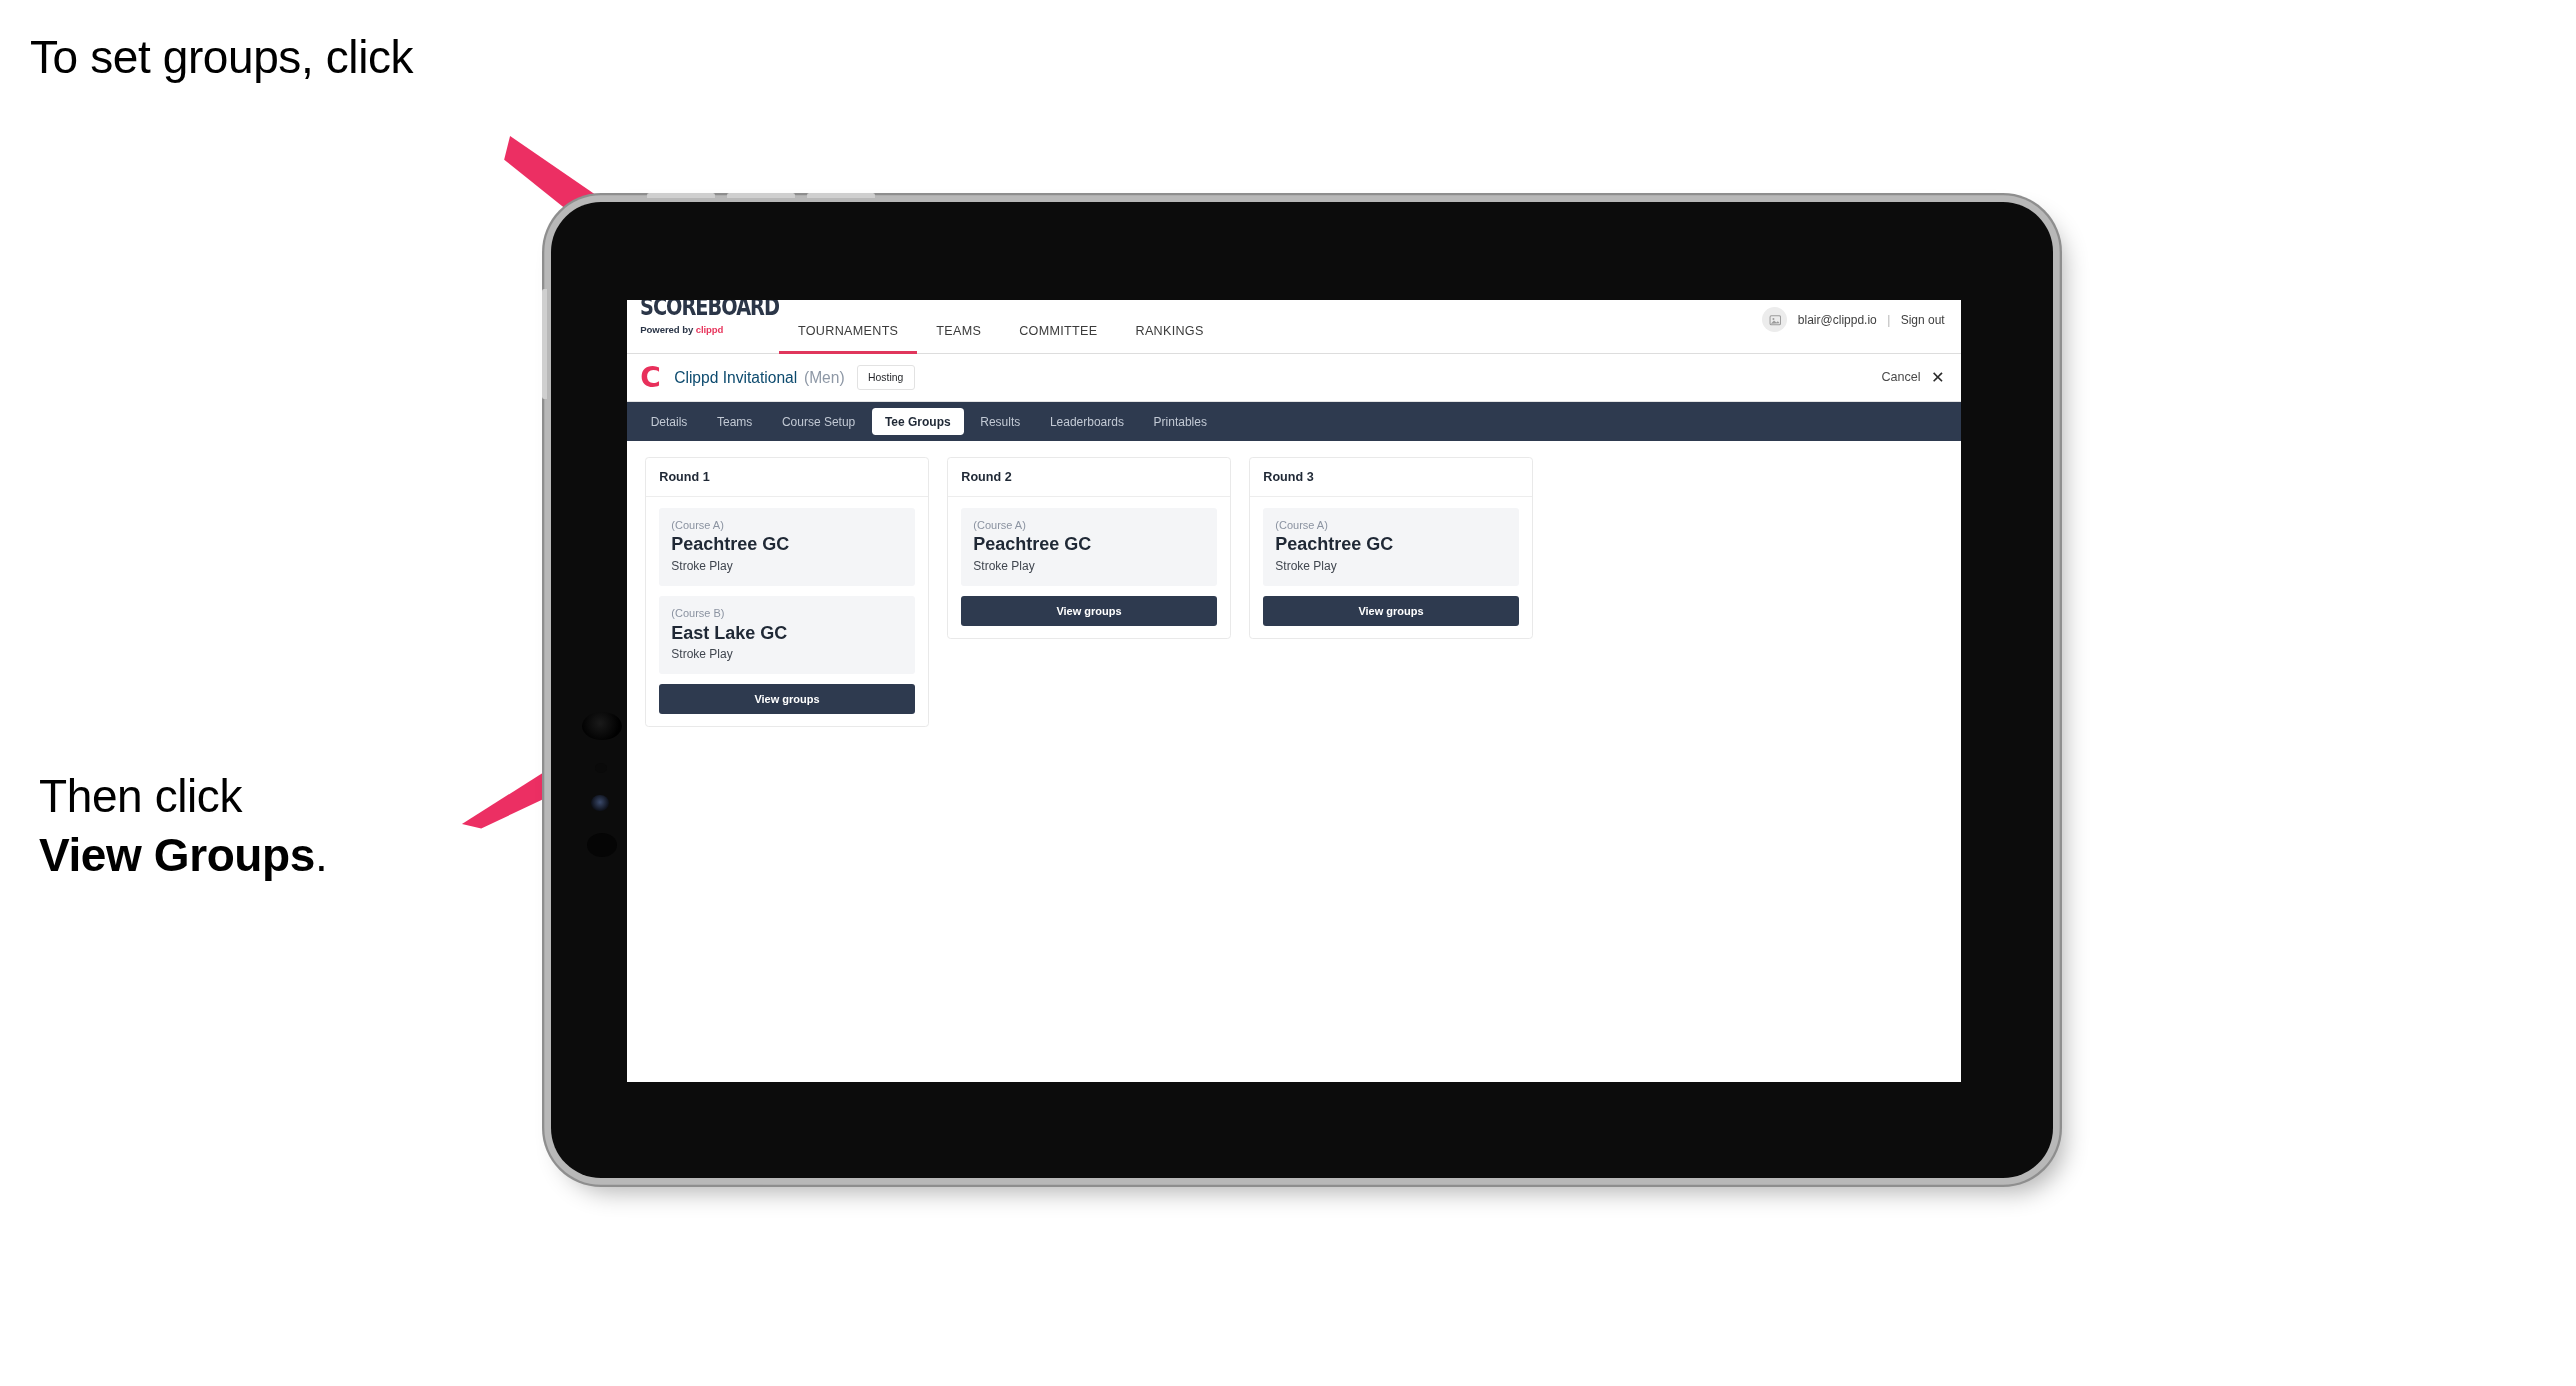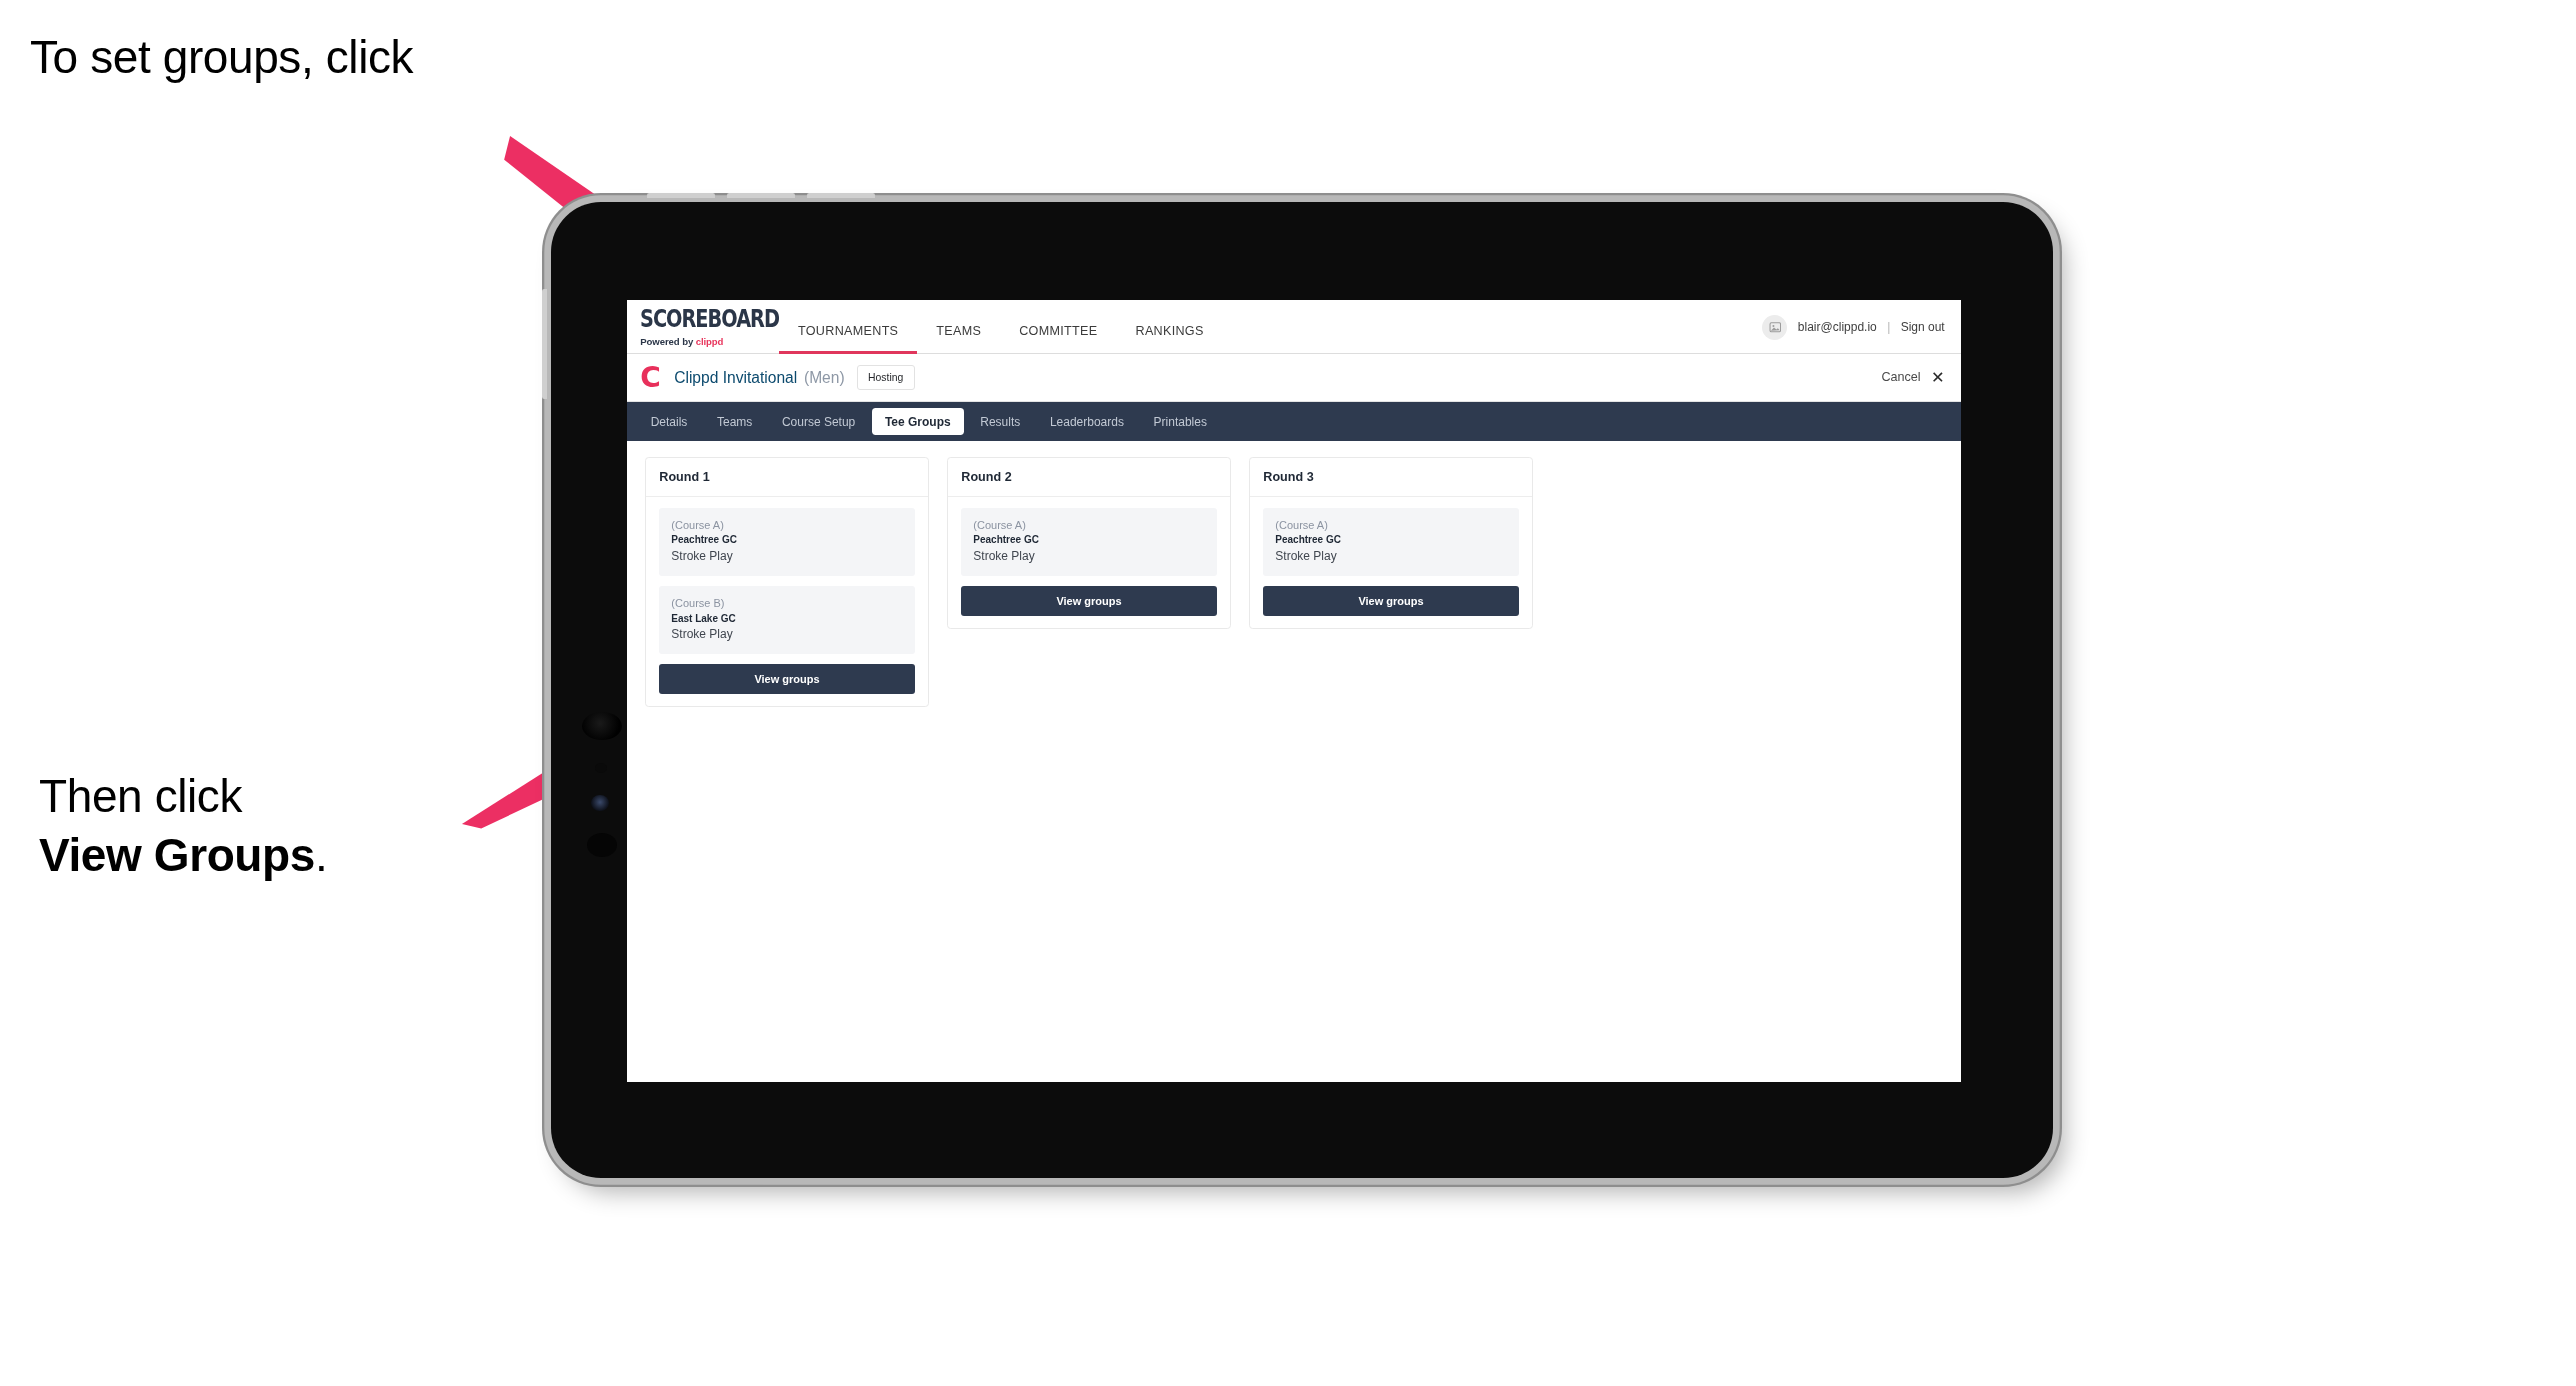--- a/index.html
+++ b/index.html
@@ -110,21 +110,20 @@
     overflow: hidden;
   }
 
   
   #brand-bar {
     position: relative;
     height: 53px;
     background: #ffffff;
     border-bottom: 0.7px solid #dddddd;
     display: flex;
-    align-items: flex-end;
   }
   #logo-block {
     width: 152px;
     padding-left: 13.3px;
     padding-bottom: 6px;
     box-sizing: border-box;
   }
   #logo-word {
     font-family: "DejaVu Sans", sans-serif;
     font-weight: 700;
@@ -285,21 +284,21 @@
     border-radius: 3px;
     padding: 11px 12px 12.6px 12px;
     margin-bottom: 10.4px;
   }
   .course-tag {
     font-size: 11px;
     color: #8b93a1;
     margin-bottom: 3.7px;
   }
   .course-name {
-    font-size: 10px;
+    font-size: 18px;
     font-weight: 700;
     color: #1f2835;
     margin-bottom: 3.7px;
   }
   .course-format {
     font-size: 12px;
     color: #40464f;
   }
   .view-groups-btn {
     display: block;

